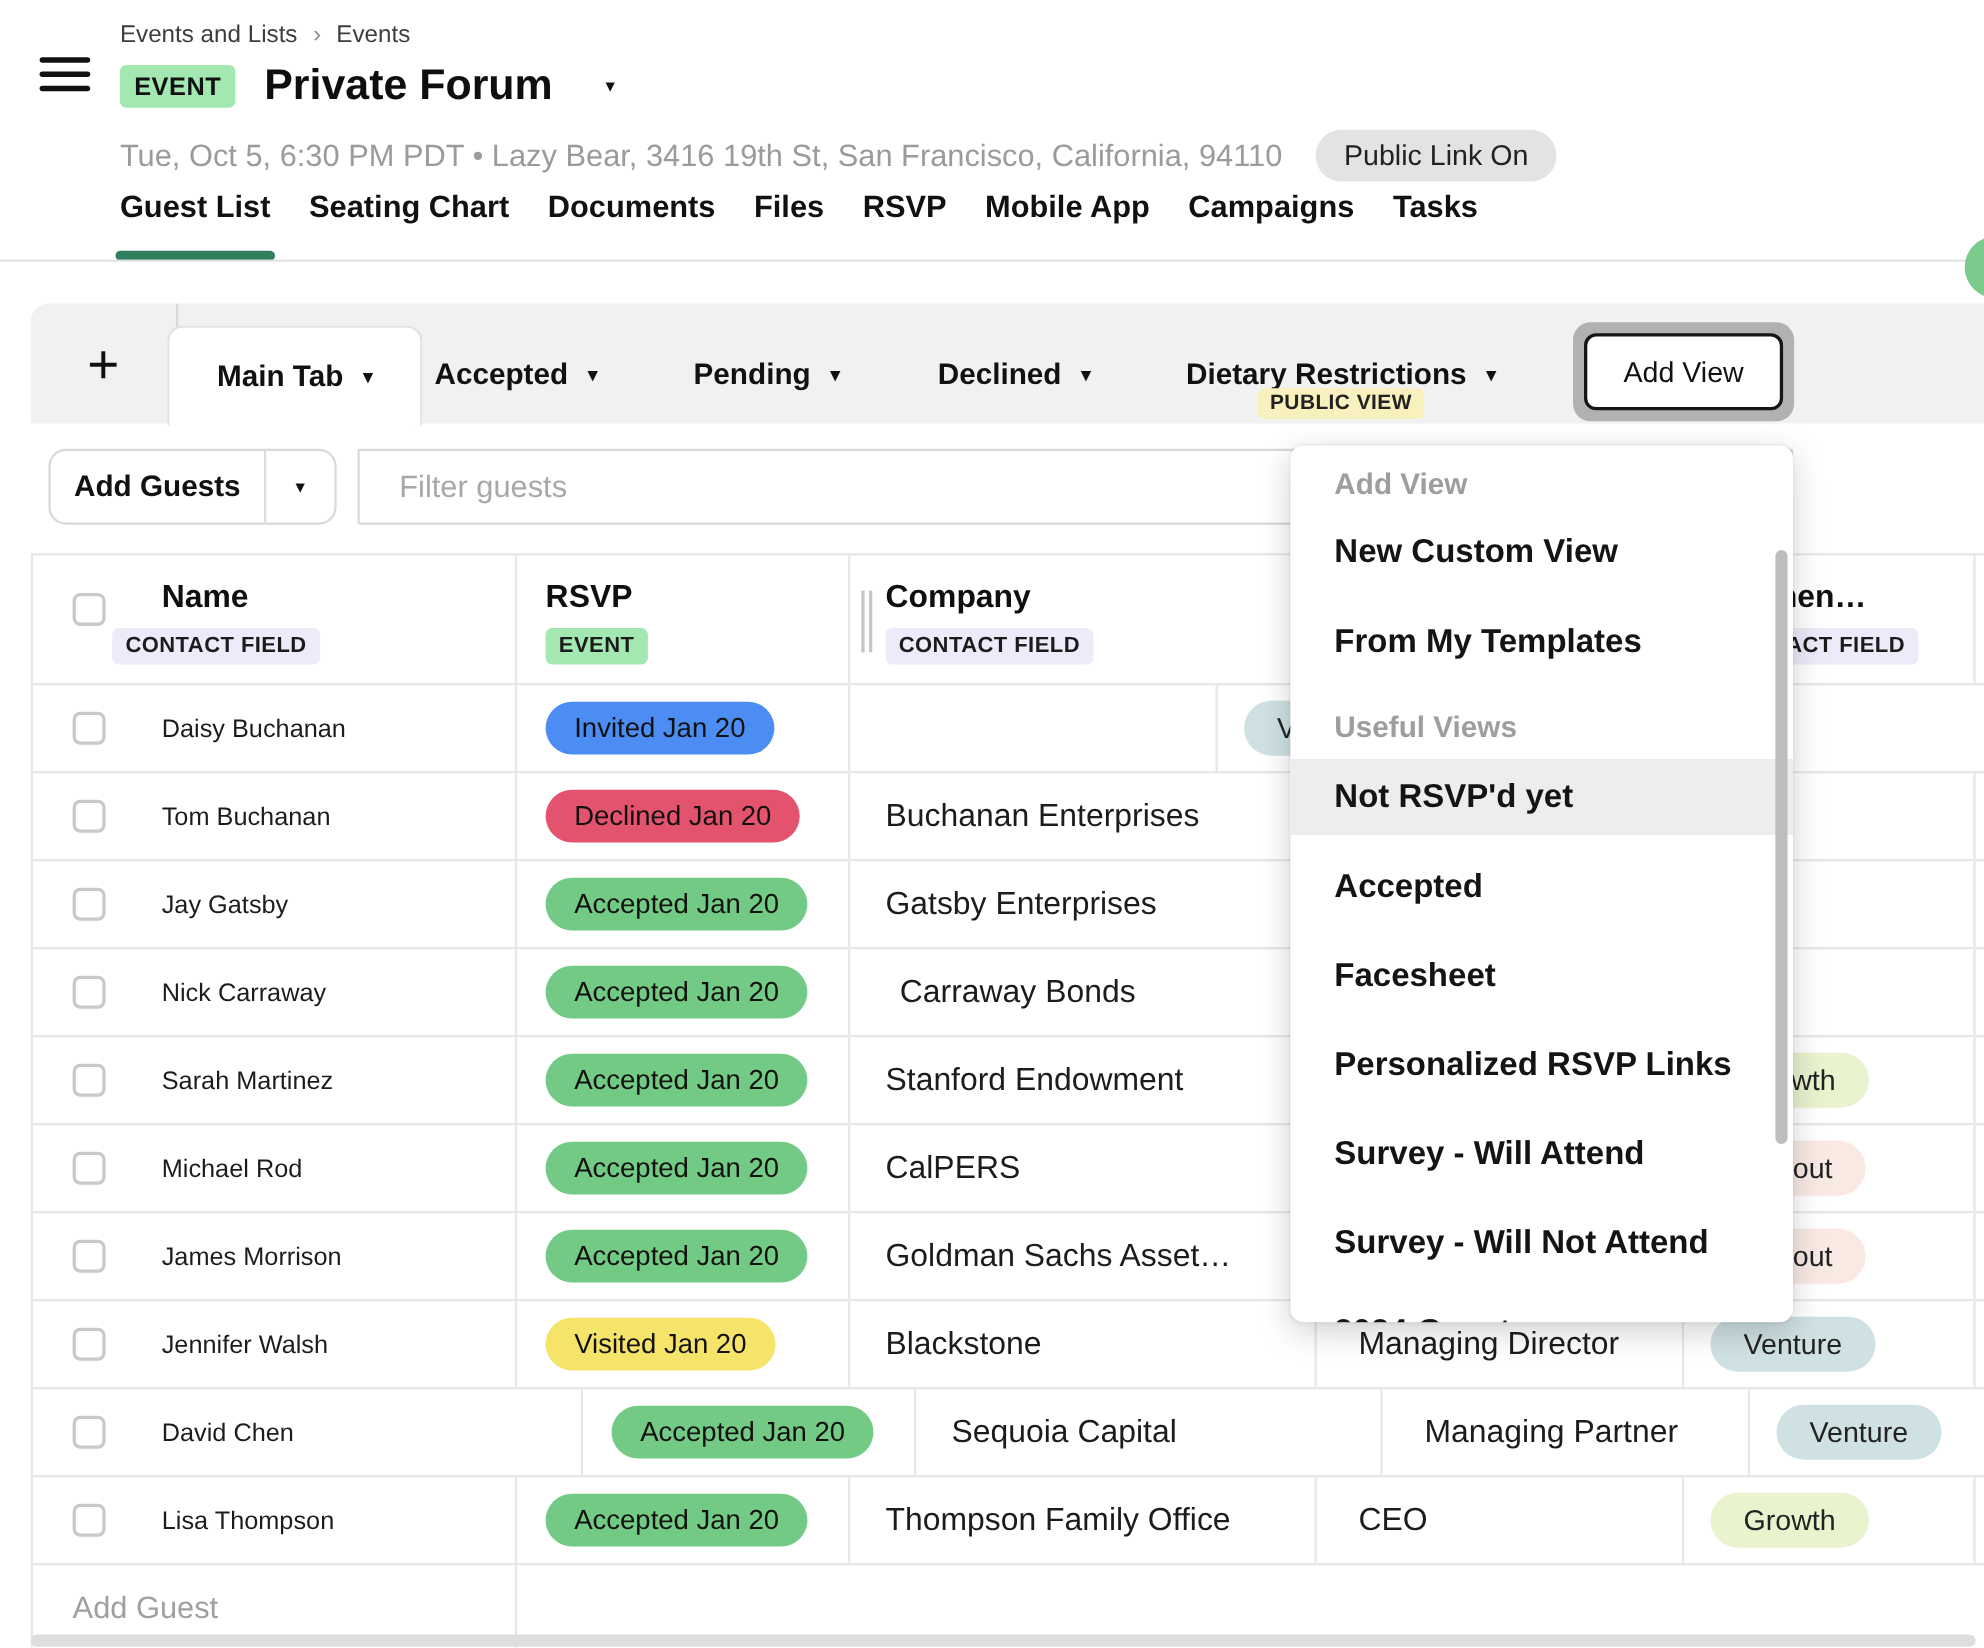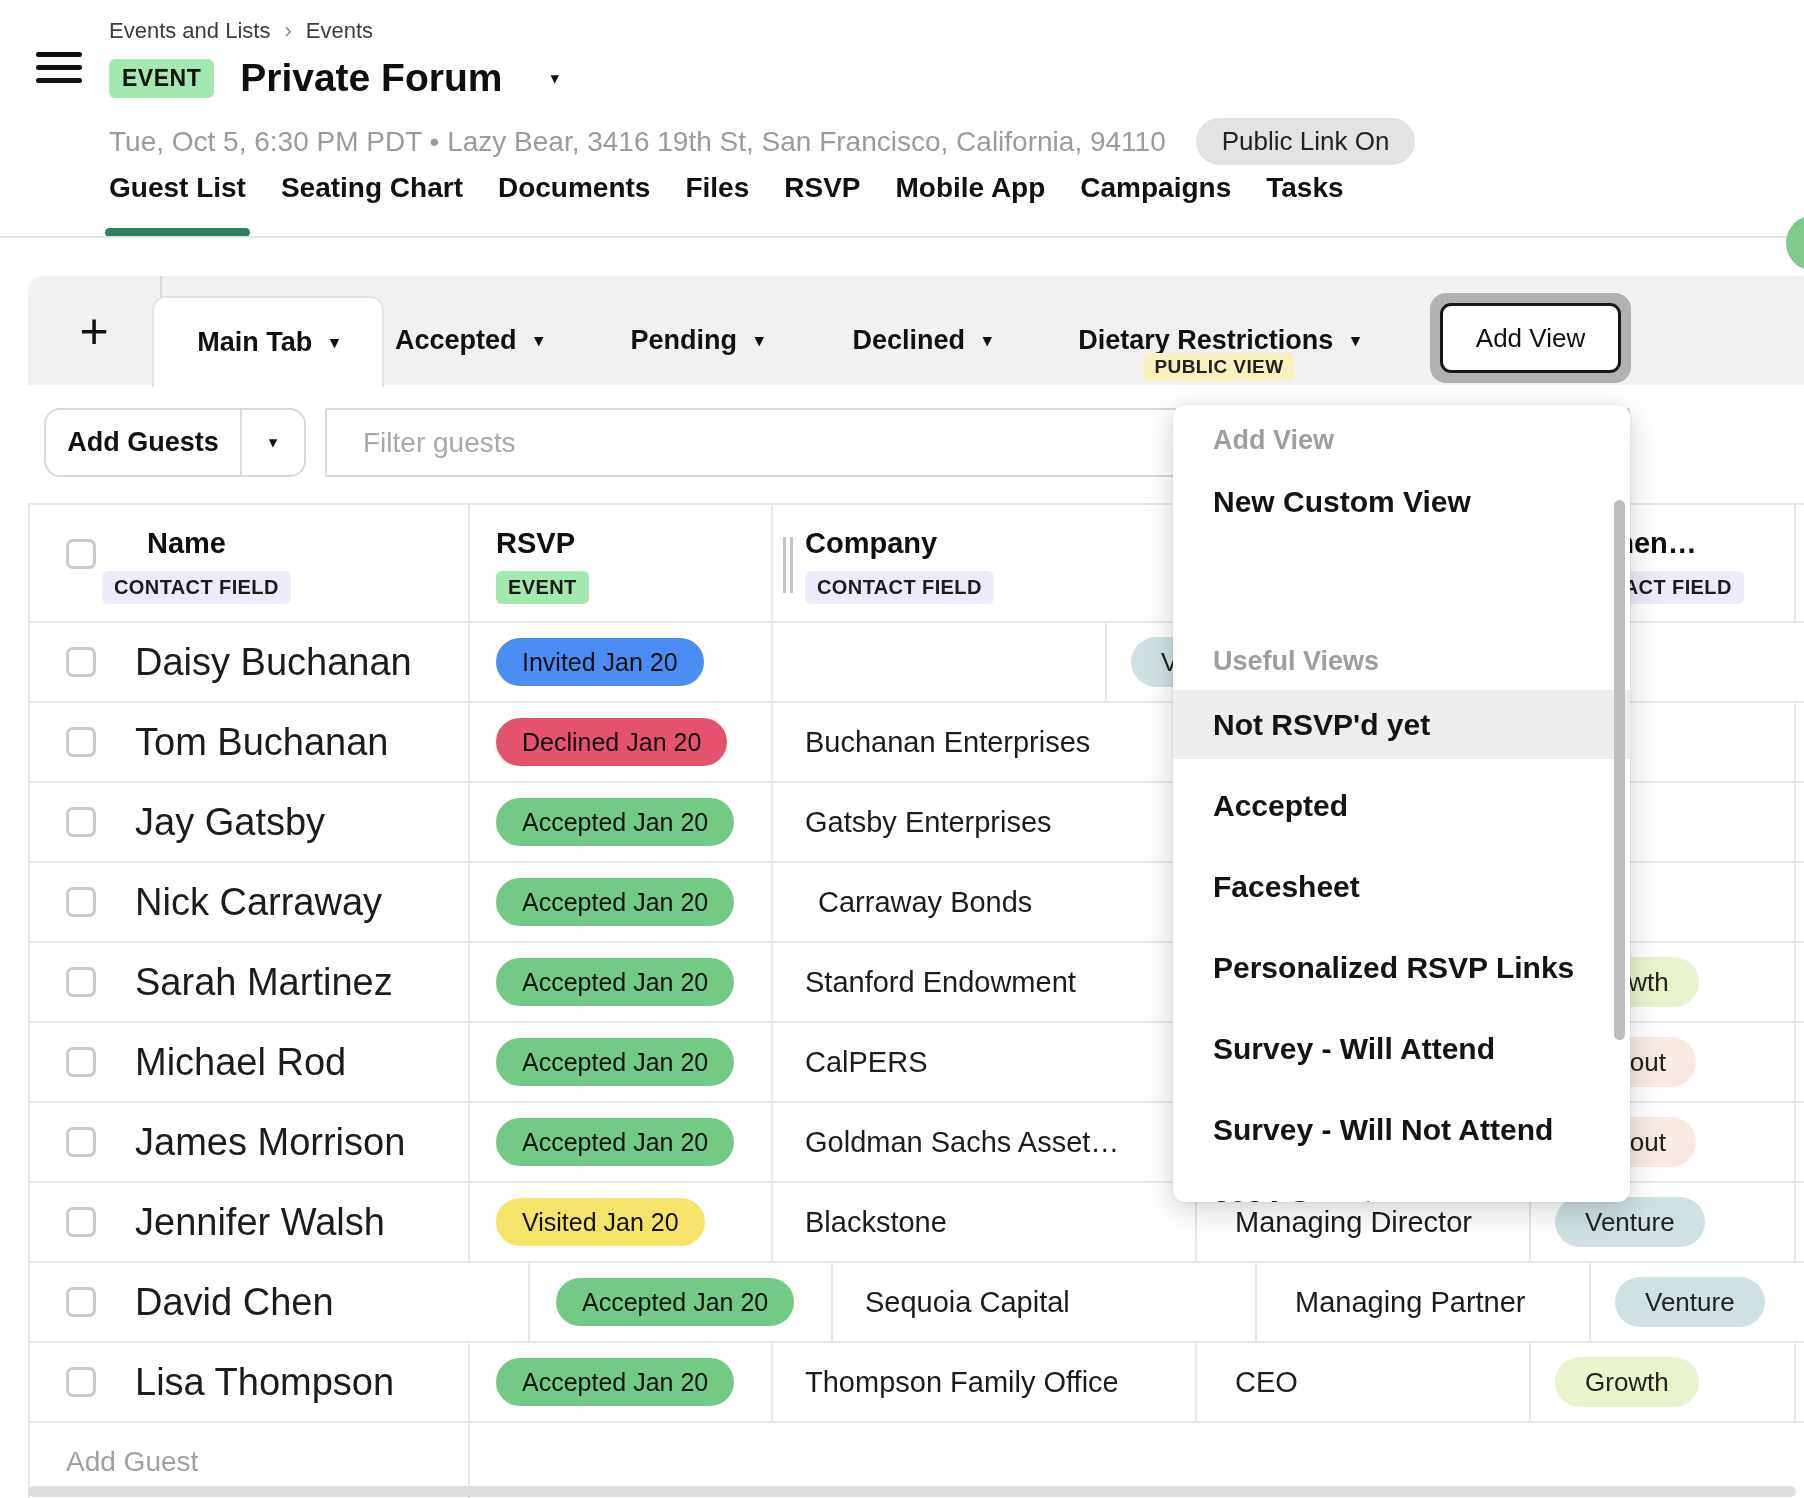--- a/index.html
+++ b/index.html
@@ -72,21 +72,21 @@
   .col-badge{position:absolute;top:66px;font-size:20px;font-weight:bold;letter-spacing:.4px;color:#1b1b1b;
              padding:5px 12px;border-radius:6px;white-space:nowrap;}
   .badge-contact{background:#edeafa;}
   .badge-event{background:#a3e8b1;}
   .cb{width:30px;height:30px;border:3px solid #c9c9c9;border-radius:7px;background:#fff;
       box-sizing:border-box;flex:none;cursor:pointer;}
   .th .cb{position:absolute;left:36px;top:34px;}
   .drag-handle{position:absolute;left:10px;top:32px;display:flex;gap:4px;cursor:col-resize;}
   .drag-handle i{display:block;width:3px;height:56px;background:#c6c6c6;}
   .cell-name{padding-left:36px;}
-  .cell-name .nm{margin-left:39px;font-size:38px;color:#1c1c1c;white-space:nowrap;}
+  .cell-name .nm{margin-left:51px;font-size:23px;color:#1c1c1c;white-space:nowrap;}
   .cell-rsvp{padding-left:26px;}
   .cell-company{padding-left:32px;font-size:29px;white-space:nowrap;}
   .cell-title{padding-left:38px;font-size:29px;white-space:nowrap;}
   .cell-segment{padding-left:24px;}
   .rsvp-pill{display:inline-flex;align-items:center;height:48px;padding:0 26px;border-radius:24px;
              font-size:25px;color:#111;white-space:nowrap;cursor:pointer;}
   .rsvp-invited{background:#4b8df2;}
   .rsvp-declined{background:#e4536d;}
   .rsvp-accepted{background:#73ca84;}
   .rsvp-visited{background:#f5e469;}
@@ -367,20 +367,21 @@
         <span>Add Guest</span>
       </div>
     </div>
   </div>
 
   <div class="hscrollbar"></div>
 
   <div class="menu-panel" id="menu-panel">
       <div class="menu-label" style="top: 12px; height: 46px;">Add View</div>
       <div class="menu-item" style="top: 62px; height: 69px;">New Custom View</div>
+      <div class="menu-item" style="top: 144px; height: 69px;">From My Templates</div>
       <div class="menu-label" style="top: 233px; height: 46px;">Useful Views</div>
       <div class="menu-item highlight" style="top: 285px; height: 69px;">Not RSVP'd yet</div>
       <div class="menu-item" style="top: 366px; height: 69px;">Accepted</div>
       <div class="menu-item" style="top: 447px; height: 69px;">Facesheet</div>
       <div class="menu-item" style="top: 528px; height: 69px;">Personalized RSVP Links</div>
       <div class="menu-item" style="top: 609px; height: 69px;">Survey - Will Attend</div>
       <div class="menu-item" style="top: 690px; height: 69px;">Survey - Will Not Attend</div>
       <div class="menu-item" style="top: 771px; height: 69px;">2024 Guests</div>
       <div class="menu-thumb"></div>
     </div>

